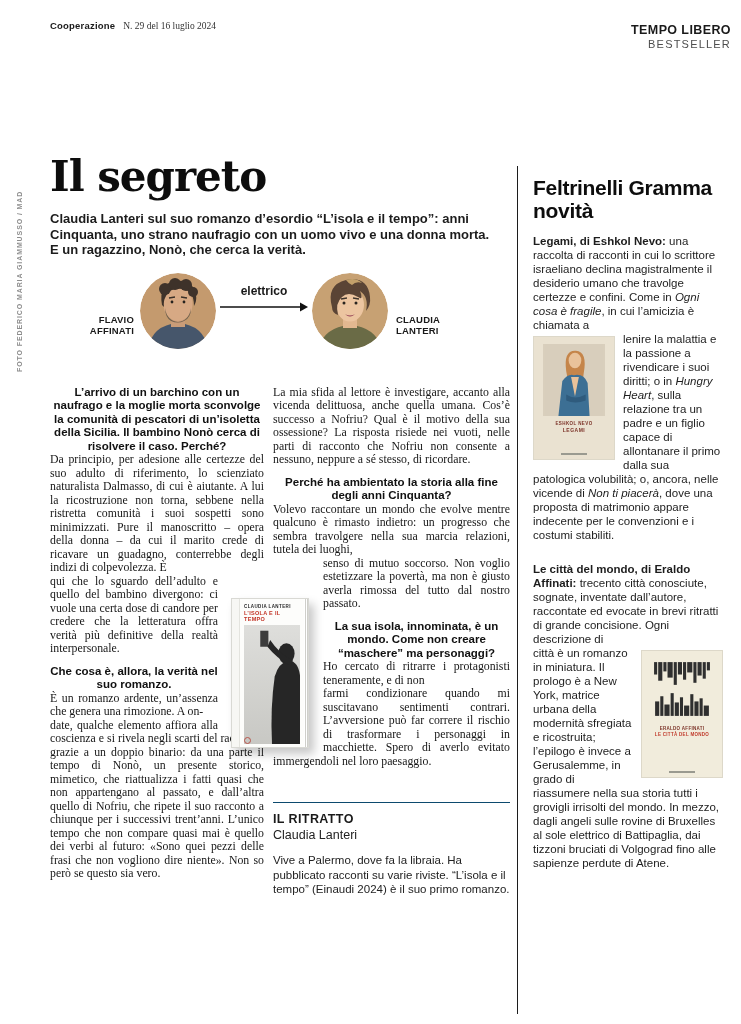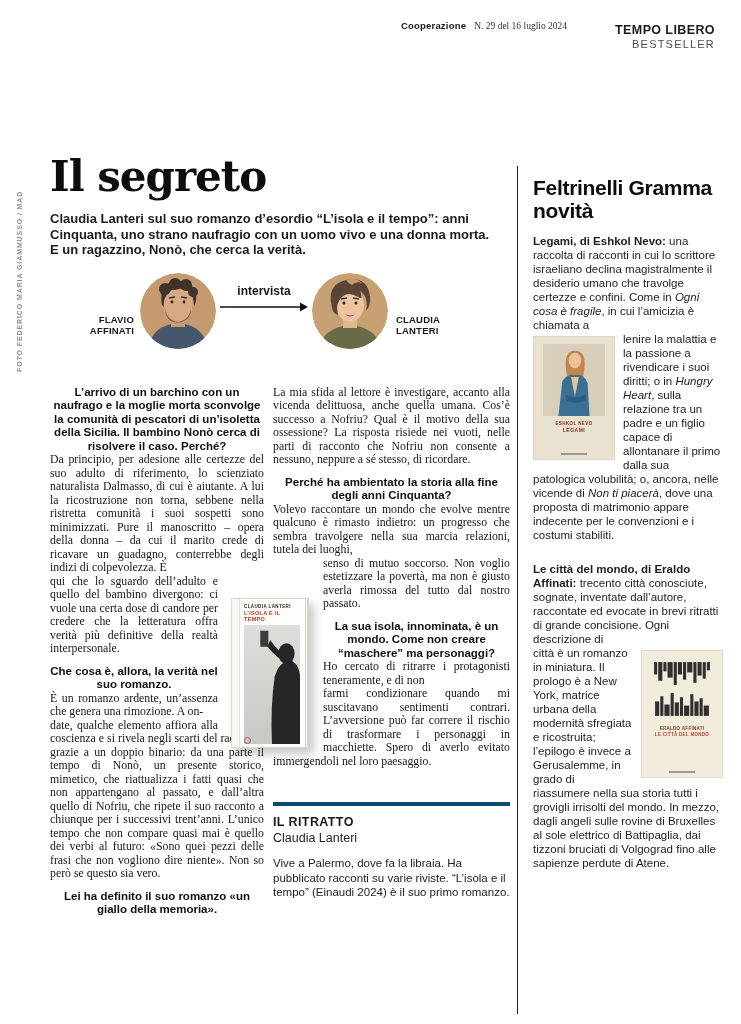--- a/index.html
+++ b/index.html
@@ -3,22 +3,22 @@
 <meta charset="utf-8">
 <style>
   * { margin:0; padding:0; box-sizing:border-box; }
   html,body { background:#ffffff; }
   body {
     width:741px; height:1024px; position:relative; overflow:hidden;
     font-family:"Liberation Sans", sans-serif; color:#1a1a1a;
   }
 
   
-  .header { position:absolute; top:20px; left:50px; right:26px;
-            display:flex; justify-content:flex-end; align-items:flex-start;gap:16px; }
+  .header { position:absolute; top:20px; left:50px; right:10px;
+            display:flex; justify-content:space-between; align-items:flex-start; }
   .brand { font-size:9.5px; display:flex; gap:8px; align-items:baseline; }
   .brand .mag { font-weight:bold; letter-spacing:0.2px; }
   .brand .issue { color:#333;font-family:Liberation Serif, serif; }
   .hdr-right { display:flex; gap:10px; align-items:flex-start;margin-left:32px; }
   .section-col { text-align:right; padding-top:3px; }
   .section { font-weight:bold; font-size:12.5px; letter-spacing:0.4px; }
   .subsection { font-size:11px; color:#4d4d4d; letter-spacing:1.2px; margin-top:1px; }
   .pagenum { font-family:"DejaVu Sans", sans-serif; font-size:44px; font-weight:900;
              letter-spacing:-3px; line-height:0.85; margin-top:-2px; }
 
@@ -52,21 +52,21 @@
   .col1 { width:214px; }
   .col2 { width:237px; }
   p.q { font-size:11.5px; line-height:13.5px; font-weight:bold;
         margin-top:9px; color:#111;text-align:center; }
   p.q.first { margin-top:0; }
   p.a { font-family:"Liberation Serif", serif; font-size:11.8px;
         line-height:13.5px; text-align:justify; color:#161616; hyphens:auto; }
   .spacer-r { float:right; width:40px; height:150px; margin-left:6px; }
   .spacer-l { float:left; width:44px; height:185px; margin-right:6px; }
 
-  .ritratto { margin-top:34px; border-top:4px solid #0c4a6e; padding-top:9px; clear:both; }
+  .ritratto { margin-top:34px; border-top:1px solid #0c4a6e; padding-top:9px; clear:both; }
   .rit-head { font-size:12.5px; font-weight:bold; letter-spacing:0.4px; }
   .rit-name { font-size:12.5px; margin-top:2px; color:#222; }
   .rit-text { font-size:11.5px; line-height:14.5px; margin-top:11px; color:#222; }
 
   
   .book-center { position:absolute; left:231px; top:598px; width:78px; height:150px;
                  display:flex; background:#fdfdfb; border:1px solid #d9d9d4;
                  box-shadow:5px 6px 9px rgba(0,0,0,0.22); }
   .bk-spine { width:8px; background:#f7f7f4; border-right:1px solid #e4e4df; }
   .bk-front { flex:1; display:flex; flex-direction:column; padding:5px 4px 3px; position:relative; }
@@ -143,21 +143,21 @@
           <circle cx="35" cy="11" r="6" fill="#3e322a"></circle>
         <circle cx="46" cy="12" r="6" fill="#3e322a"></circle>
           <circle cx="53" cy="19" r="5" fill="#3e322a"></circle>
         <path d="M25 35 Q27 48 38 49 Q49 48 51 35 Q51 45 44 48 Q38 51 31 48 Q25 44 25 35 Z" fill="#70604e"></path>
         <circle cx="32" cy="29" r="1.4" fill="#26221e"></circle>
           <circle cx="44" cy="29" r="1.4" fill="#26221e"></circle>
         <path d="M29 25 L35 24 M41 24 L47 25" stroke="#3a3028" stroke-width="1.4" fill="none"></path>
       </svg>
     </div>
 
-    <div class="iv-word">intervista</div>
+    <div class="iv-word">elettrico</div>
     <svg class="iv-arrow" width="88" height="12" viewBox="0 0 88 12">
       <line x1="0" y1="6" x2="80" y2="6" stroke="#111" stroke-width="1.4"></line>
       <polygon points="80,1.5 88,6 80,10.5" fill="#111"></polygon>
     </svg>
 
     <div class="avatar r">
       <svg viewBox="0 0 76 76">
         <circle cx="38" cy="38" r="38" fill="#c7a173"></circle>
         <path d="M6 76 Q12 54 38 52 Q64 54 70 76 Z" fill="#6a6b46"></path>
         <rect x="31" y="43" width="14" height="12" fill="#e2b890"></rect>
@@ -176,21 +176,20 @@
 
   <div class="cols">
     <div class="col1">
       <p class="q first">L’arrivo di un barchino con un naufrago e la moglie morta sconvolge la comunità di pescatori di un’isoletta della Sicilia. Il bambino Nonò cerca di risolvere il caso. Perché?</p>
       <p class="a">Da principio, per adesione alle certezze del suo adulto di riferimento, lo scienziato naturalista Dalmasso, di cui è aiutante. A lui la ricostruzione non torna, sebbene nella ristretta comunità i suoi sospetti sono minimizzati. Pure il manoscritto – opera della donna – da cui il marito crede di ricavare un guadagno, conterrebbe degli indizi di colpevolezza. È</p>
       <div class="spacer-r"></div>
       <p class="a">qui che lo sguardo dell’adulto e quello del bambino divergono: ci vuole una certa dose di candore per credere che la letteratura offra verità più definitive della realtà interpersonale.</p>
       <p class="q">Che cosa è, allora, la verità nel suo romanzo.</p>
       <p class="a">È un romanzo ardente, un’assenza che genera una rimozione. A on-</p>
       <p class="a">date, qualche elemento affiora alla coscienza e si rivela negli scarti del racconto, grazie a un doppio binario: da una parte il tempo di Nonò, un presente storico, mimetico, che riattualizza i fatti quasi che non appartengano al passato, e dall’altra quello di Nofriu, che ripete il suo racconto a chiunque per i successivi trent’anni. L’unico tempo che non compare quasi mai è quello dei verbi al futuro: «Sono quei pezzi delle frasi che non vogliono dire niente». Non so però se questo sia vero.</p>
-      <p class="q">Lei ha definito il suo romanzo «un giallo della memoria».</p>
     </div>
 
     <div class="col2">
       <p class="a">La mia sfida al lettore è investigare, accanto alla vicenda delittuosa, anche quella umana. Cos’è successo a Nofriu? Qual è il motivo della sua ossessione? La risposta risiede nei vuoti, nelle parti di racconto che Nofriu non consente a nessuno, neppure a sé stesso, di ricordare.</p>
       <p class="q">Perché ha ambientato la storia alla fine degli anni Cinquanta?</p>
       <p class="a">Volevo raccontare un mondo che evolve mentre qualcuno è rimasto indietro: un progresso che sembra travolgere nella sua marcia relazioni, tutela dei luoghi,</p>
       <div class="spacer-l"></div>
       <p class="a">senso di mutuo soccorso. Non voglio estetizzare la povertà, ma non è giusto averla rimossa del tutto dal nostro passato.</p>
       <p class="q">La sua isola, innominata, è un mondo. Come non creare “maschere” ma personaggi?</p>
       <p class="a">Ho cercato di ritrarre i protagonisti teneramente, e di non</p>

